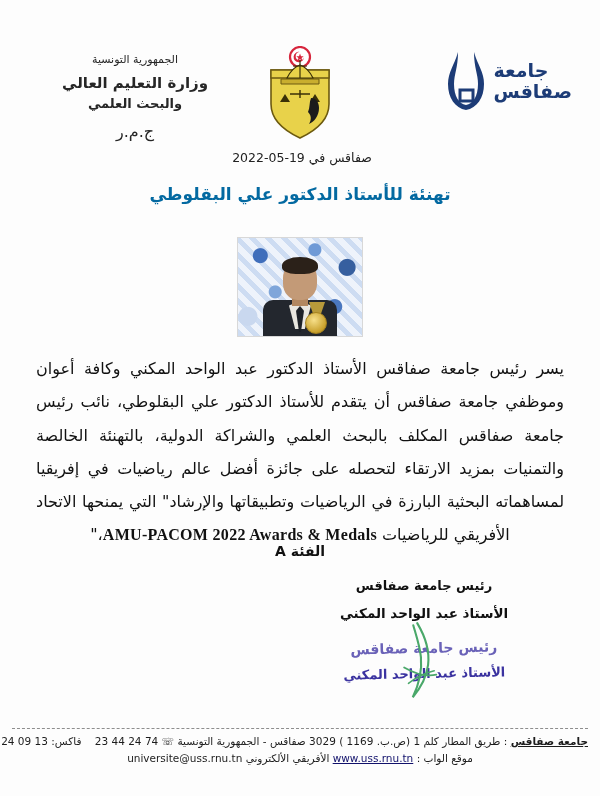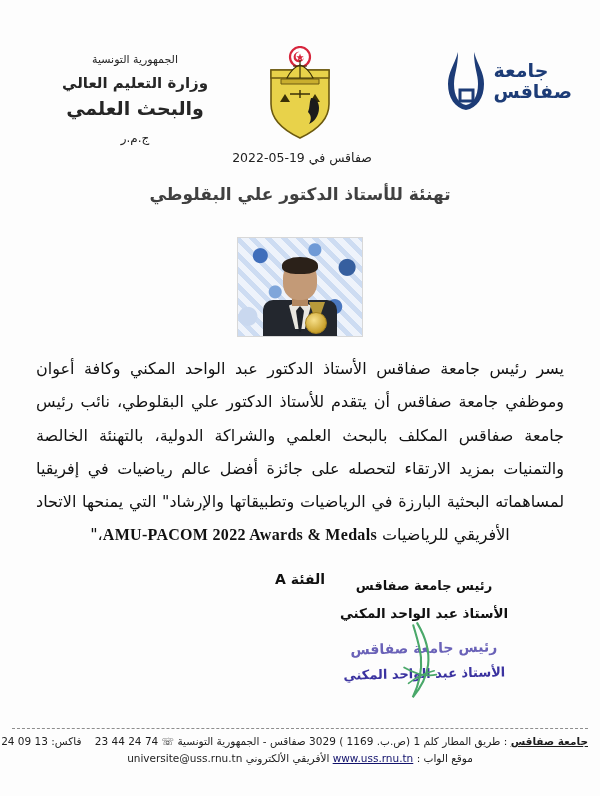--- a/index.html
+++ b/index.html
@@ -66,22 +66,22 @@
     position: absolute;
     left: 30px;
     top: 8px;
     width: 210px;
     text-align: center;
     color: #262626;
     line-height: 1.5;
   }
   .ministry .m1 { font-size: 11px; letter-spacing: .5px; }
   .ministry .m2 { font-size: 15px; font-weight: bold; margin-top: 3px; }
-  .ministry .m3 { font-size: 19px; font-weight: bold; text-align: center; }
-  .ministry .m4 { font-size: 12px; margin-top: 6px; letter-spacing: 2px; }
+  .ministry .m3 { font-size: 13px; font-weight: bold; text-align: center; }
+  .ministry .m4 { font-size: 16px; margin-top: 6px; letter-spacing: 2px; }
 
   
   .date-line {
     position: absolute;
     top: 150px;
     right: 0;
     left: 4px;
     text-align: center;
     font-size: 12.5px;
     color: #222;
@@ -91,21 +91,21 @@
 
   
   .title {
     position: absolute;
     top: 184px;
     left: 0;
     right: 0;
     text-align: center;
     font-size: 17px;
     font-weight: bold;
-    color: #404040;
+    color: #0369a1;
     letter-spacing: 0.2px;
   }
 
   
   .photo-wrap {
     position: absolute;
     top: 237px;
     left: 50%;
     transform: translateX(-50%);
     width: 124px;
@@ -200,21 +200,20 @@
   }
   .cat-line {
     position: absolute;
     top: 543px;
     left: 0; right: 0;
     text-align: center;
     font-size: 14px;
     font-weight: bold;
     direction: rtl;
     color: #111;
-    margin-top: 28px;
   }
 
   
   .sign-block {
     position: absolute;
     top: 578px;
     right: 61px;
     width: 230px;
     text-align: center;
     direction: rtl;

